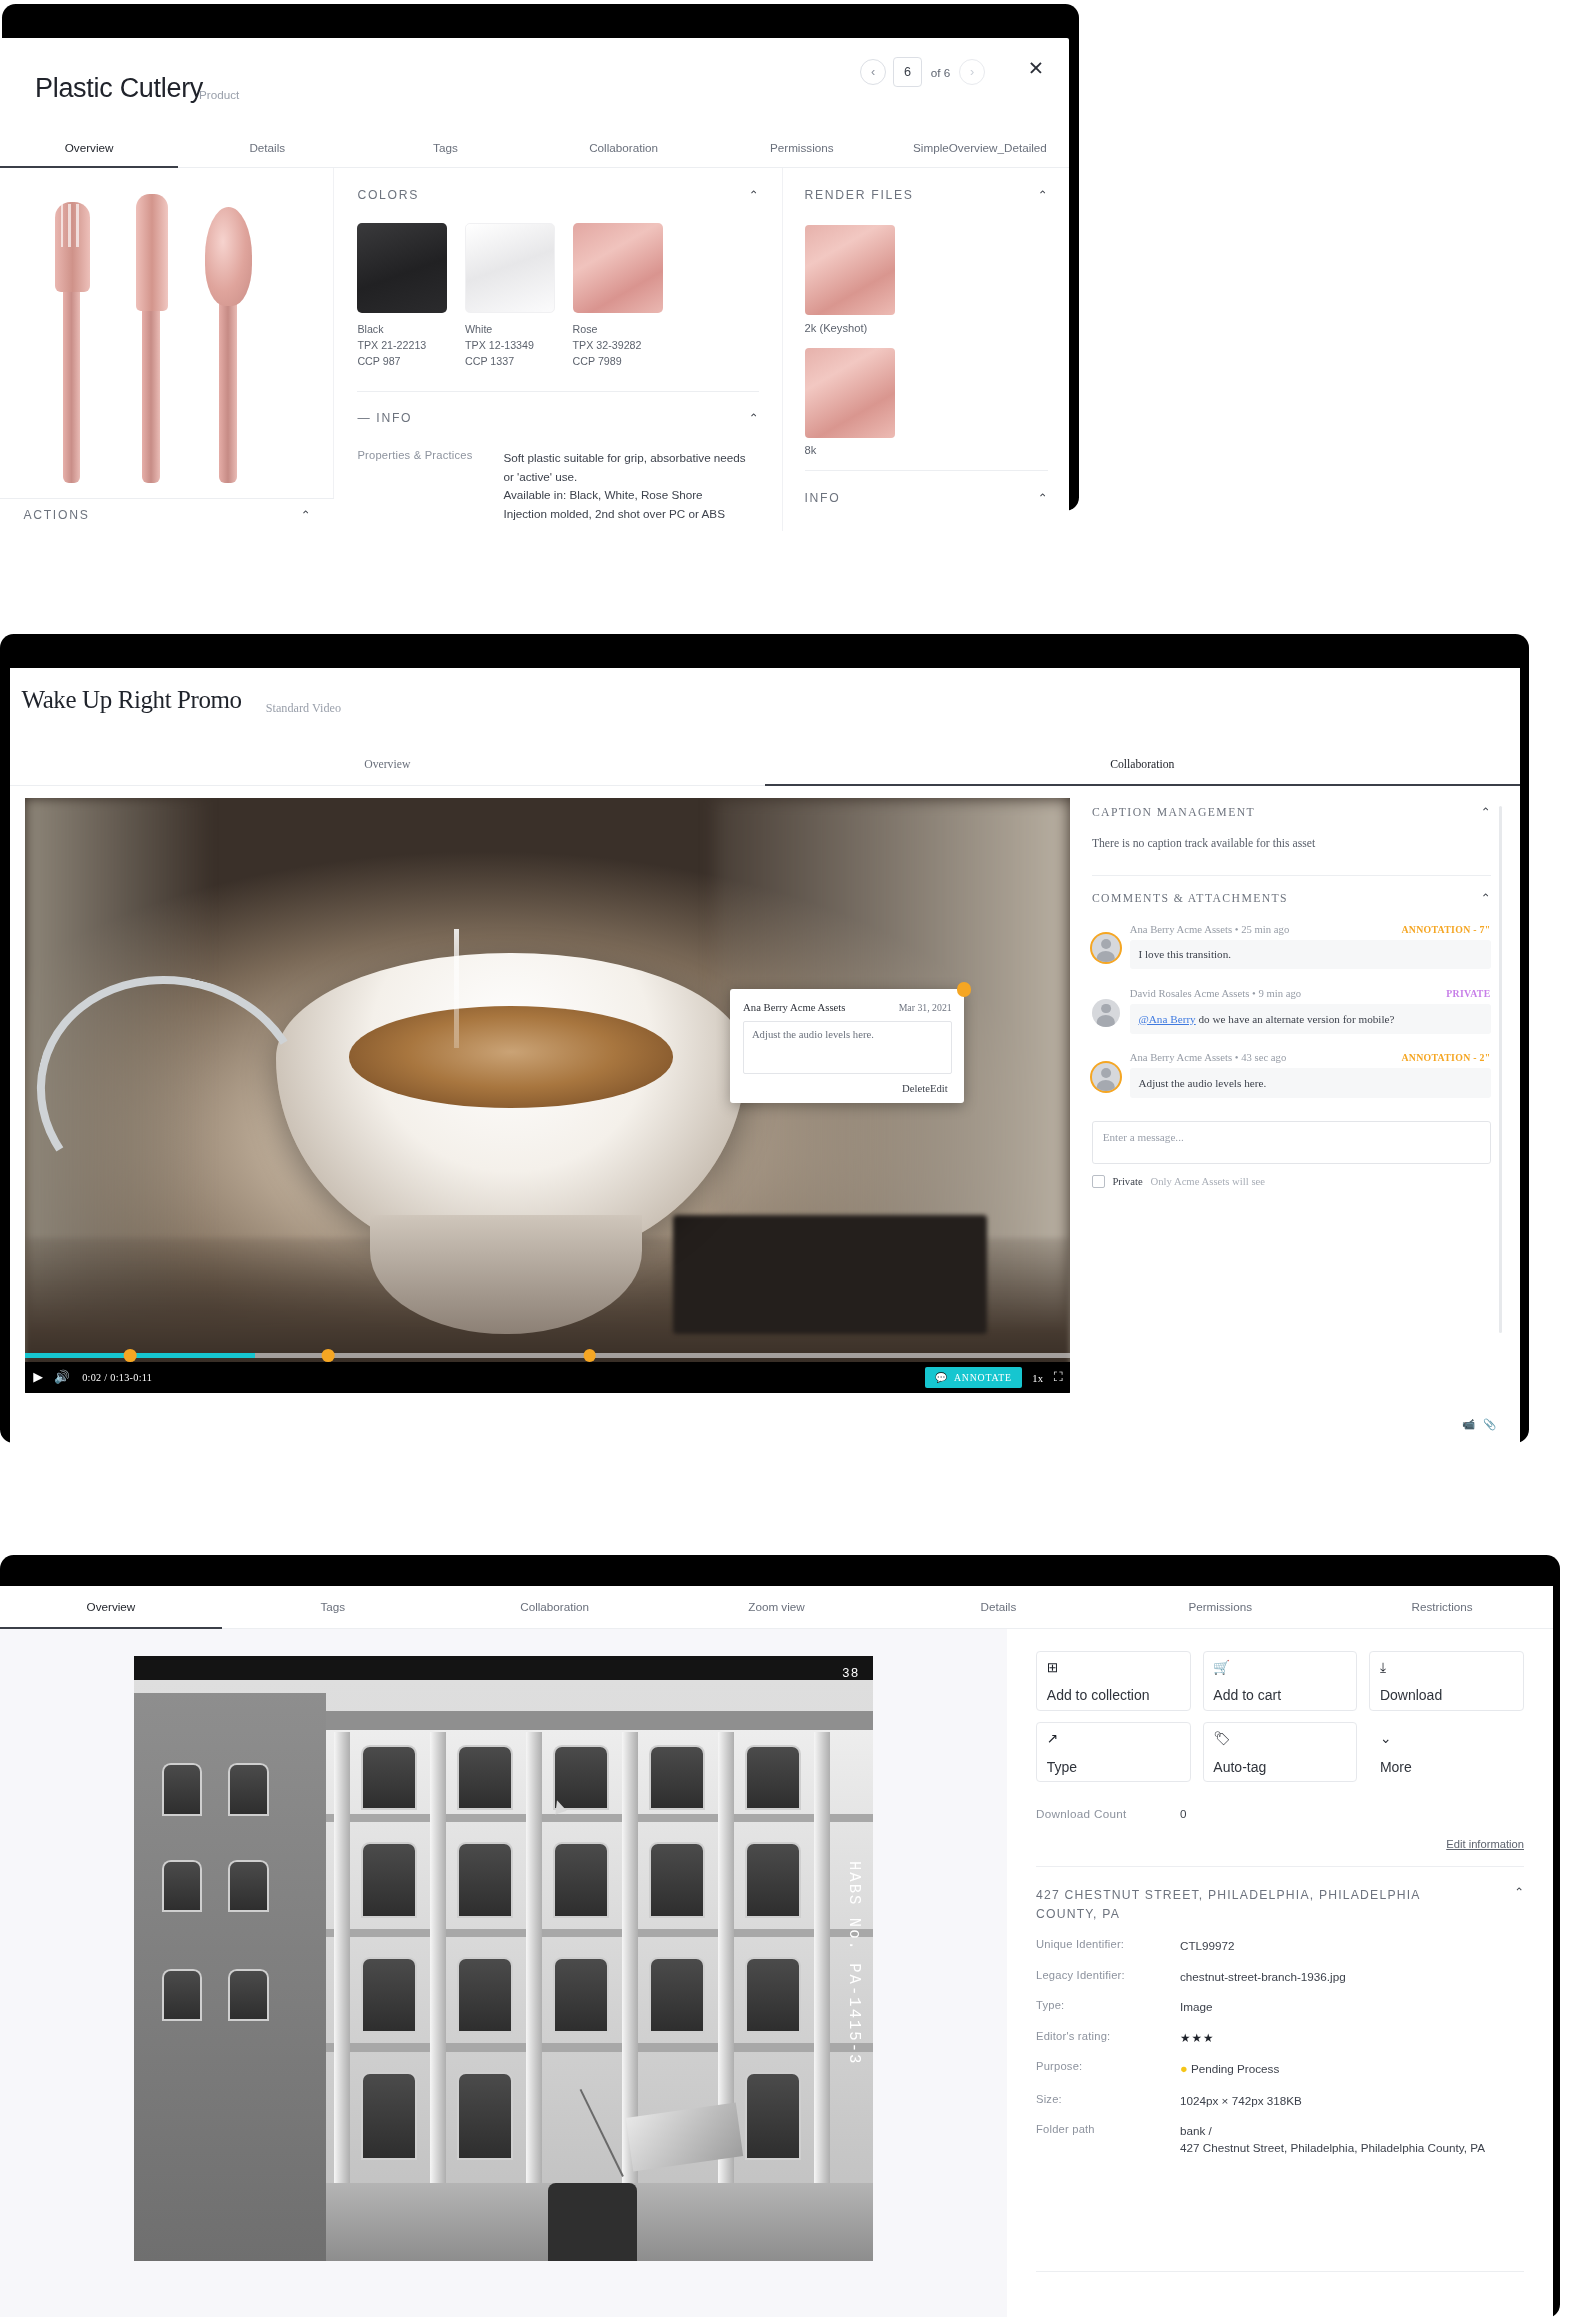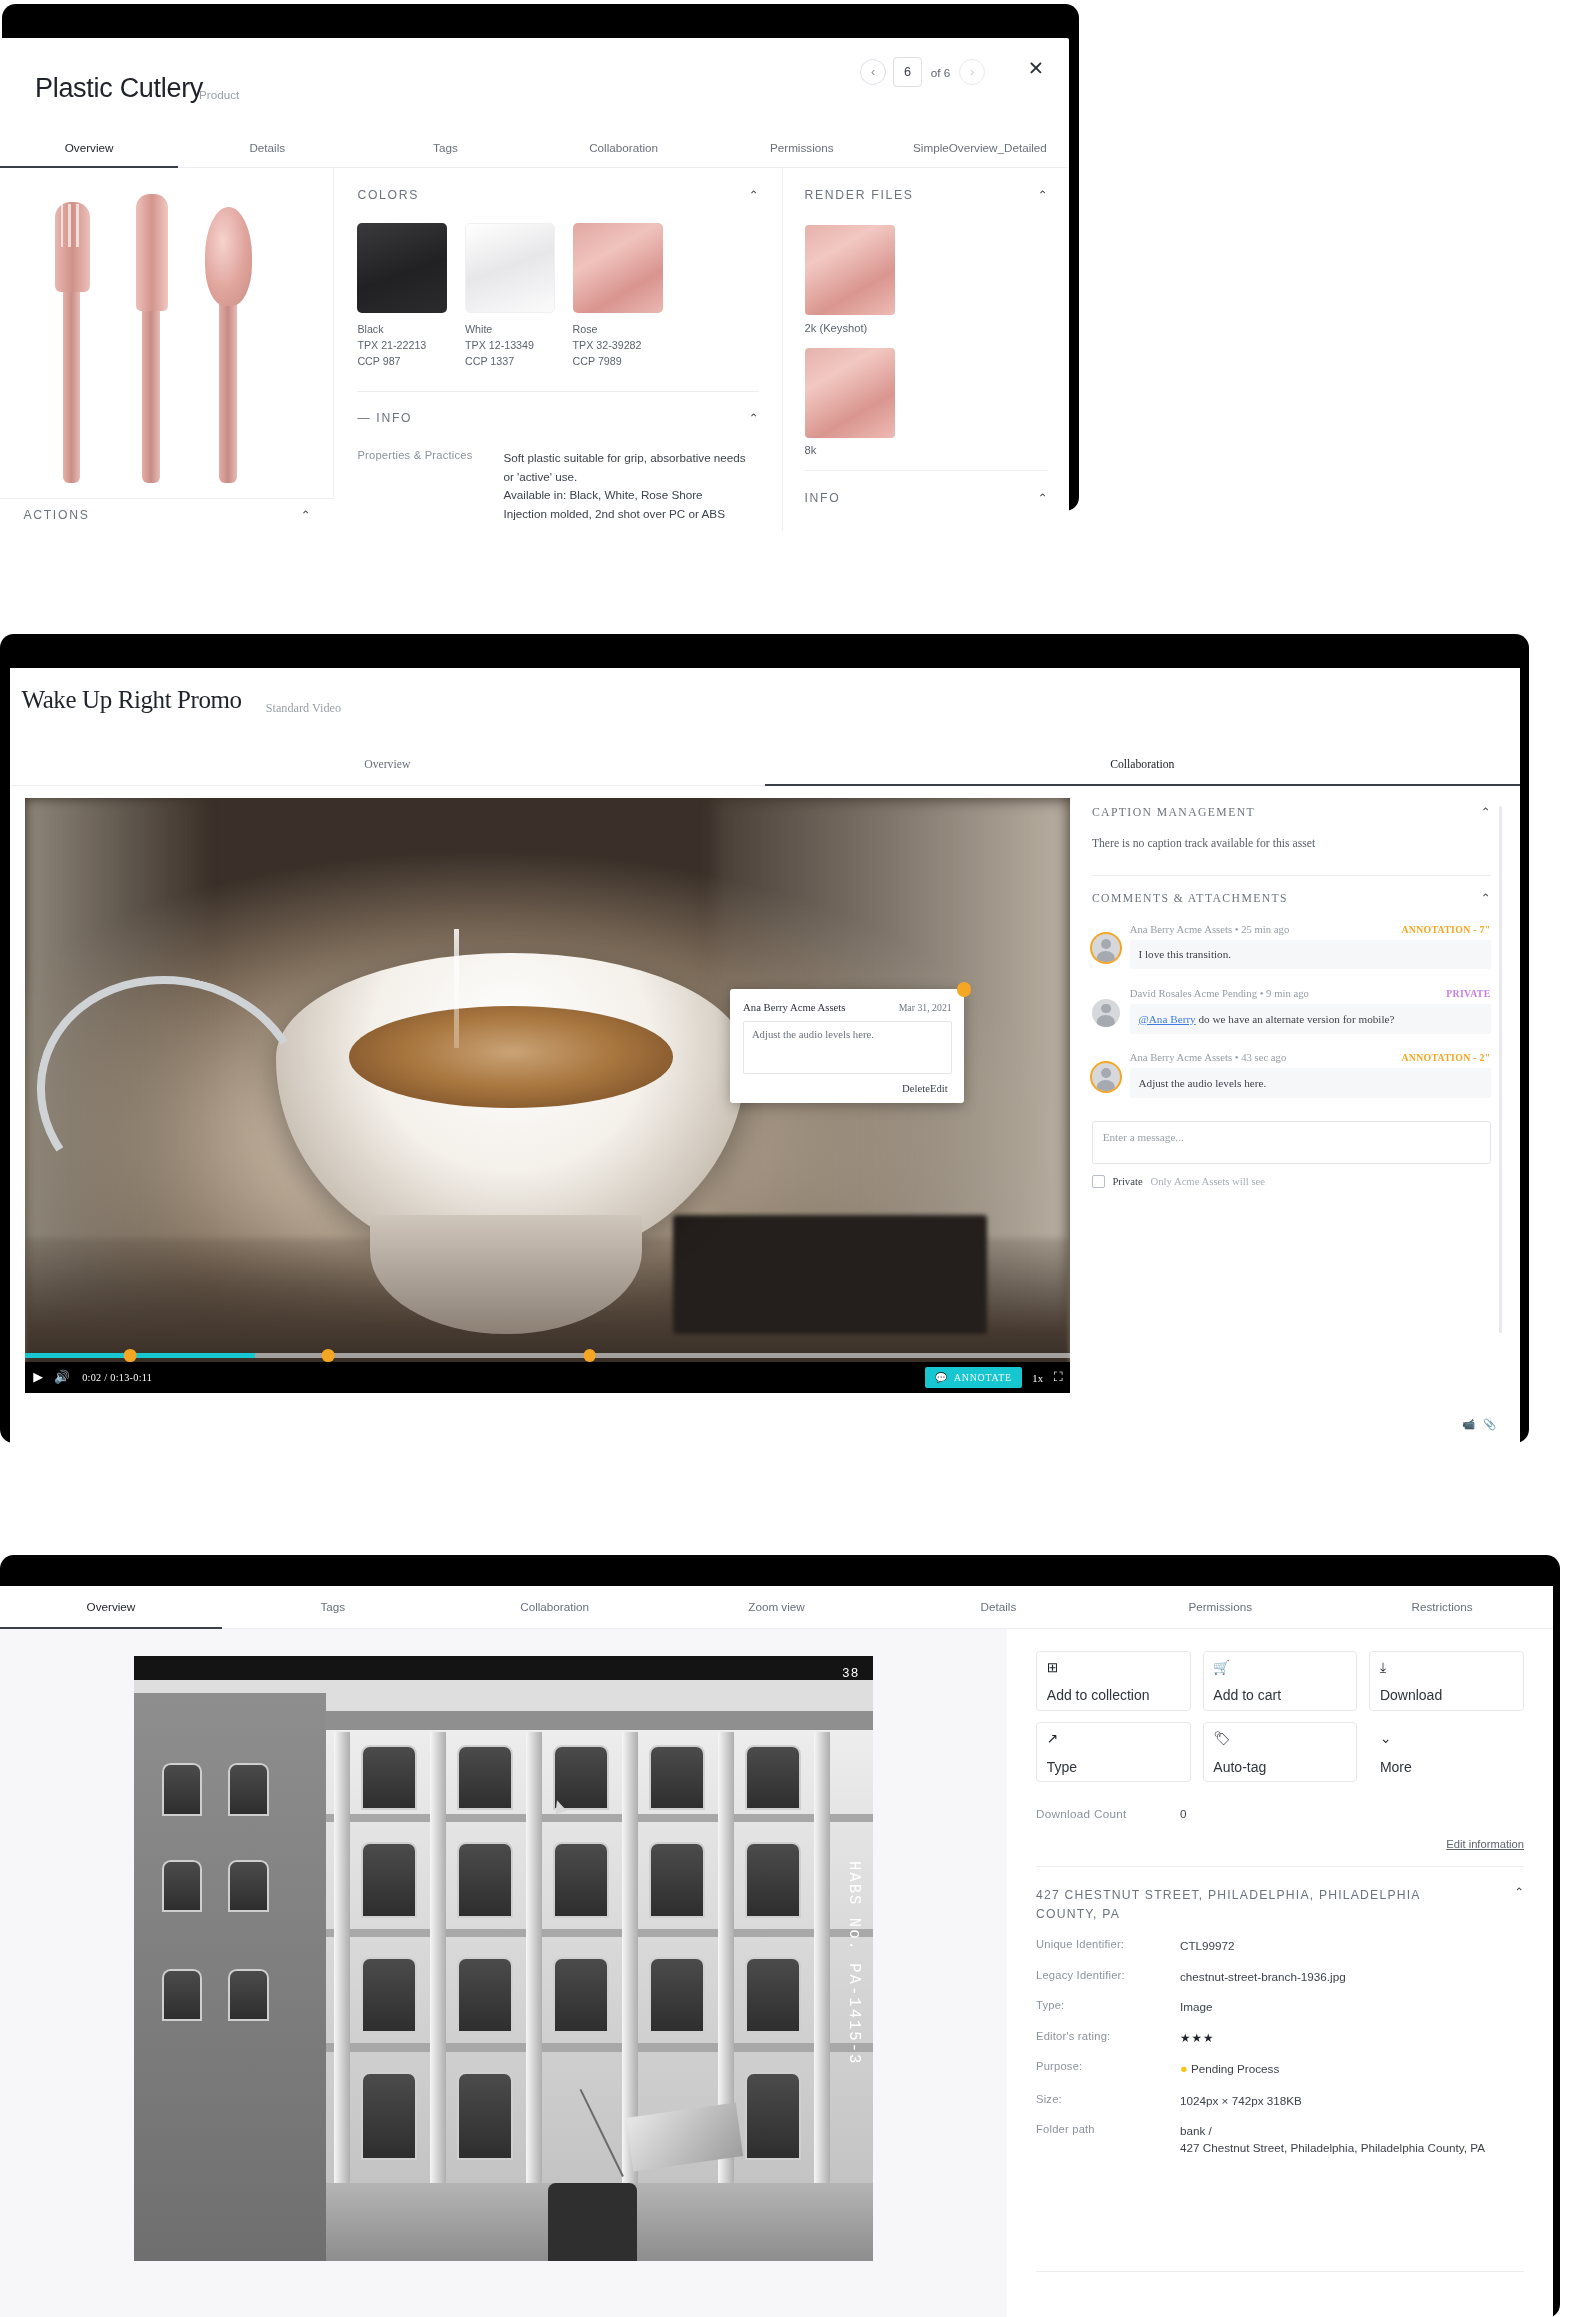--- a/index.html
+++ b/index.html
@@ -538,21 +538,21 @@
             </div>
             <div class="c-bubble">I love this transition.</div>
           </div>
         </div>
 
         <div class="comment">
           <div class="avatar"></div>
           <div class="c-body">
             <div class="c-meta">
               <div class="c-who">
-                <span>David Rosales Acme Pending</span>
+                <span>David Rosales Acme Assets</span>
                 <span>• 9 min ago</span>
               </div>
               <div class="c-badge priv">PRIVATE</div>
             </div>
             <div class="c-bubble"><span class="mention">@Ana Berry</span><span> do we have an alternate version for mobile?</span></div>
           </div>
         </div>
 
         <div class="comment">
           <div class="avatar ring"></div>

